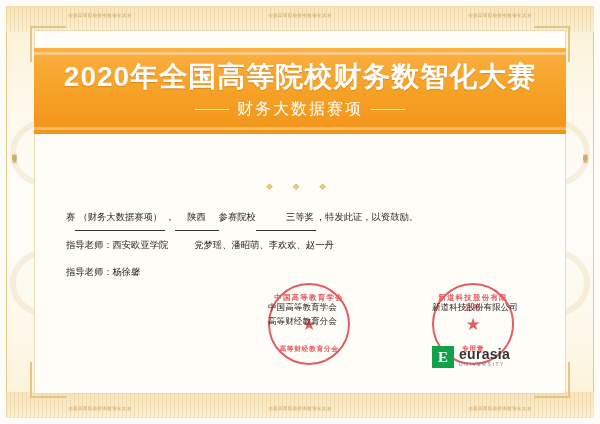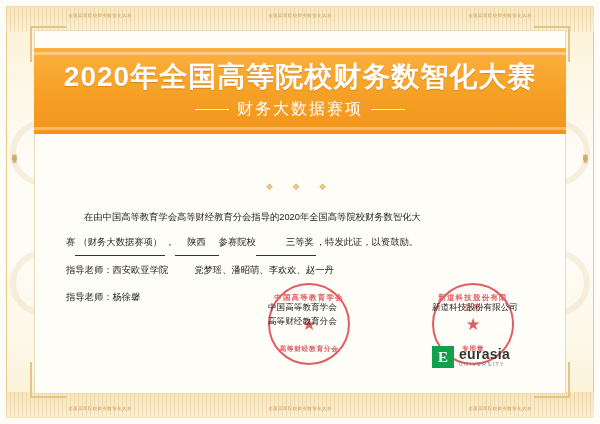--- a/index.html
+++ b/index.html
@@ -308,23 +308,20 @@
     <div class="sub-title-wrap">
       <span class="sub-rule"></span>
       <span class="sub-title">财务大数据赛项</span>
       <span class="sub-rule"></span>
     </div>
   </div>
 
   <div class="ornament">❖ ❖ ❖</div>
 
   <div class="body">
-    <div class="line indent">
-      <span>在由中国高等教育学会高等财经教育分会指导的2020年全国高等院校财务数智化大</span>
-    </div>
     <div class="line">
       <span>赛</span><span class="blank b-item">（财务大数据赛项）</span><span>，</span><span class="blank b-sx">陕西</span><span>参赛院校</span><span class="blank b-prize">三等奖</span><span>，特发此证，以资鼓励。</span>
     </div>
     <div class="line row-school">
       <span>指导老师：</span><span>西安欧亚学院</span><span class="gap-lg"></span><span>党梦瑶、潘昭萌、李欢欢、赵一丹</span>
     </div>
     <div class="line row-teacher">
       <span>指导老师：</span><span>杨徐馨</span>
     </div>
   </div>

